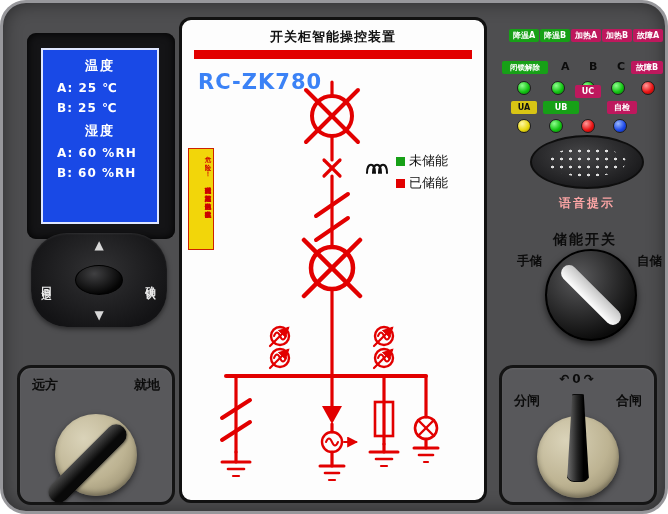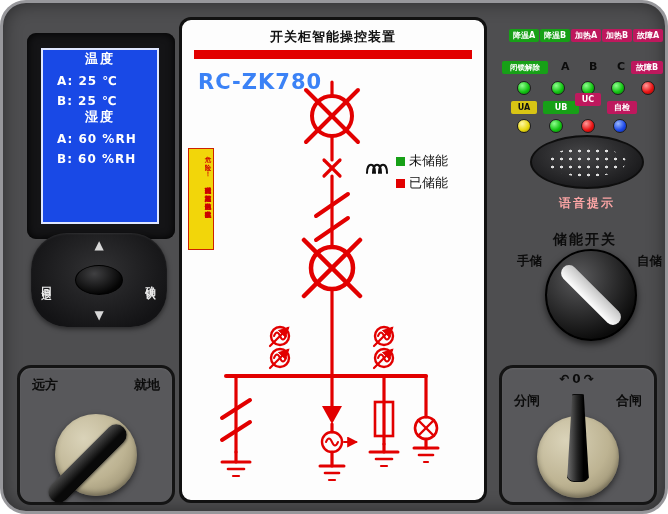--- a/index.html
+++ b/index.html
@@ -6,21 +6,21 @@
   body { width:668px; height:514px; background:#ffffff; font-family:"DejaVu Sans", sans-serif; position:relative; }
   .device { position:absolute; left:0; top:0; width:668px; height:514px; background:#4e4e50;
             border:3px solid #97979b; border-radius:26px; overflow:hidden;
             box-shadow: inset 0 0 18px rgba(0,0,0,.45); }
 
   
   .lcd-bezel { position:absolute; left:24px; top:30px; width:148px; height:206px; background:#141416;
                border-radius:9px; box-shadow: inset 0 0 8px #000; }
   .lcd-screen { position:absolute; left:14px; top:15px; width:118px; height:176px; background:#1949e6;
                 border:2px solid #dfe7ff; color:#ffffff; font-weight:bold; overflow:hidden; }
-  .lcd-title { text-align:center; font-size:13px; letter-spacing:2px; }
+  .lcd-title { text-align:center; margin-top:7px; font-size:13px; letter-spacing:2px; }
   .lcd-row { margin:6px 0 0 14px; font-size:12px; letter-spacing:1px; }
 
   
   .nav-pad { position:absolute; left:28px; top:230px; width:136px; height:94px;
              background: radial-gradient(ellipse at 50% 40%, #323234, #131315 78%);
              border-radius:36px; box-shadow: inset 0 1px 2px rgba(255,255,255,.08), 0 2px 5px rgba(0,0,0,.5); }
   .nav-up, .nav-down { position:absolute; left:50%; transform:translateX(-50%); color:#d8d8d8; font-size:12px; cursor:pointer; }
   .nav-up { top:5px; } .nav-down { bottom:5px; }
   .nav-side { position:absolute; top:50%; transform:translateY(-50%); writing-mode:vertical-rl; text-orientation:upright;
               color:#ececec; font-size:10.5px; font-weight:bold; letter-spacing:2px; cursor:pointer; }
@@ -166,21 +166,21 @@
   <div class="tag red" style="left:628px; top:58px; width:32px;">故障B</div>
 
   <div class="led green" style="left:514px; top:78px;"></div>
   <div class="led green" style="left:548px; top:78px;"></div>
   <div class="led green" style="left:578px; top:78px;"></div>
   <div class="led green" style="left:608px; top:78px;"></div>
   <div class="led red" style="left:638px; top:78px;"></div>
 
   <div class="tag yellow" style="left:508px; top:98px; width:26px;">UA</div>
   <div class="tag green" style="left:540px; top:98px; width:36px;">UB</div>
-  <div class="tag red" style="left:572px; top:90px; width:26px;">UC</div>
+  <div class="tag red" style="left:572px; top:82px; width:26px;">UC</div>
   <div class="tag red" style="left:604px; top:98px; width:30px;">自检</div>
 
   <div class="led yellow" style="left:514px; top:116px;"></div>
   <div class="led green" style="left:546px; top:116px;"></div>
   <div class="led red" style="left:578px; top:116px;"></div>
   <div class="led blue" style="left:610px; top:116px;"></div>
 
   <div class="mimic">
 
     <svg class="diagram-svg" width="302" height="480" viewBox="0 0 302 480" xmlns="http://www.w3.org/2000/svg">

